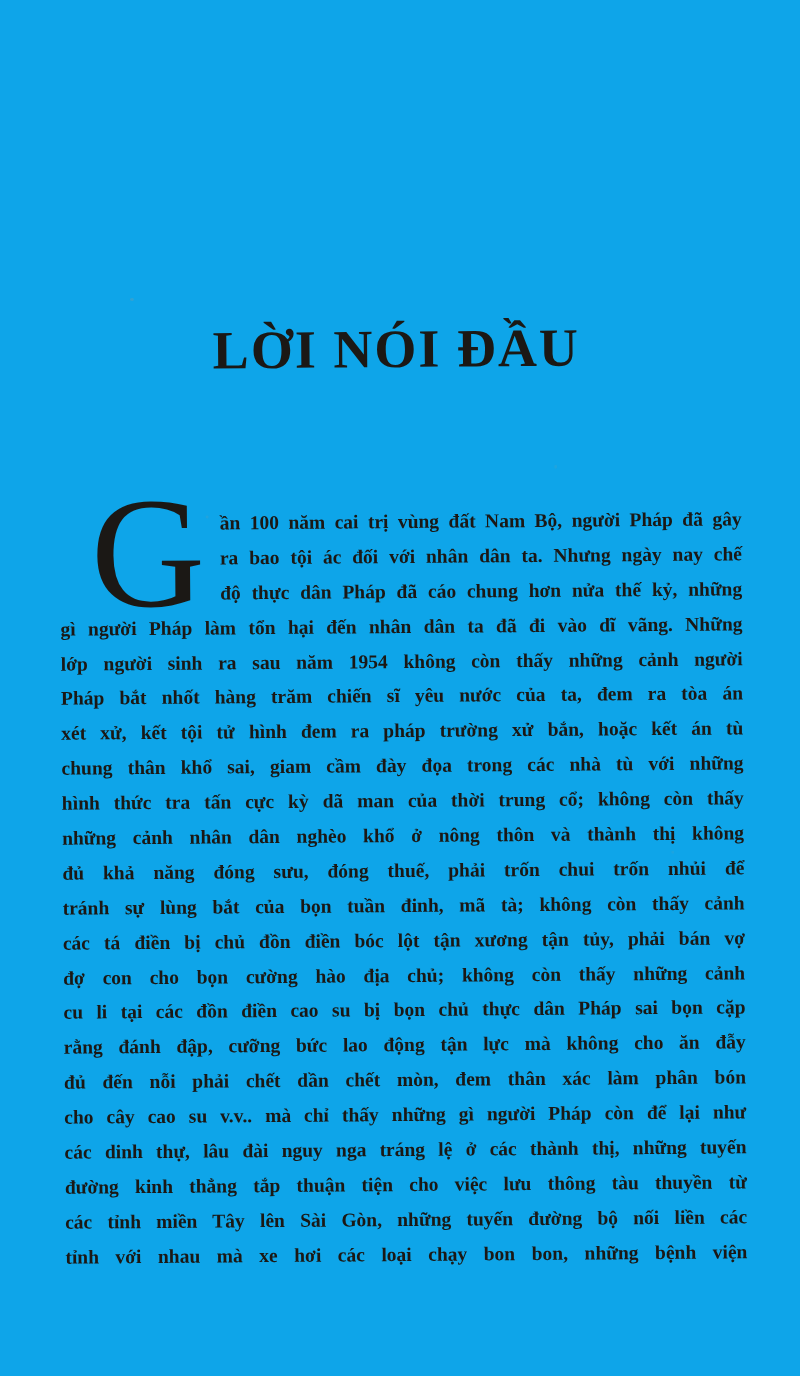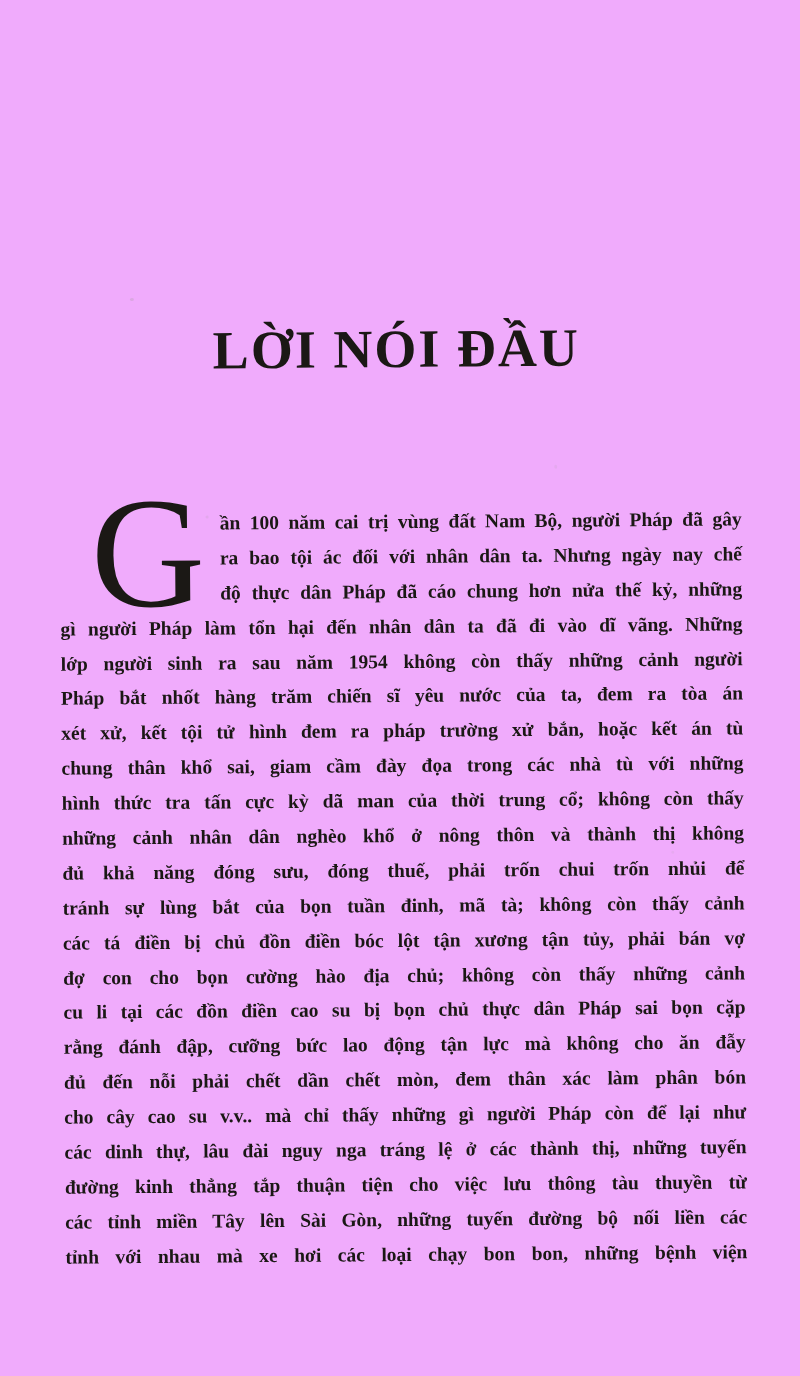--- a/index.html
+++ b/index.html
@@ -4,21 +4,21 @@
 <style>
   html, body {
     margin: 0;
     padding: 0;
     background: #ffffff;
   }
   .page {
     position: relative;
     width: 800px;
     height: 1376px;
-    background: #f0abfc;
+    background: #0ea5e9;
     overflow: hidden;
     font-family: "Liberation Serif", "DejaVu Serif", serif;
     color: #1b1815;
   }
   .content {
     position: absolute;
     inset: 0;
     transform: rotate(-0.45deg);
     transform-origin: 50% 60%;
   }

